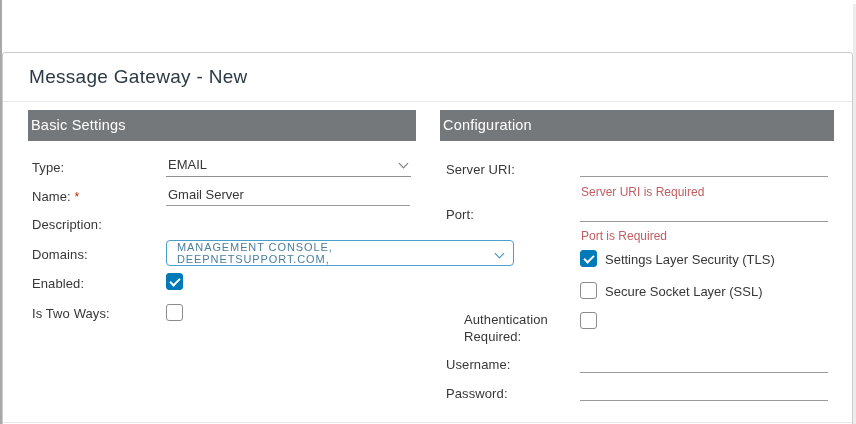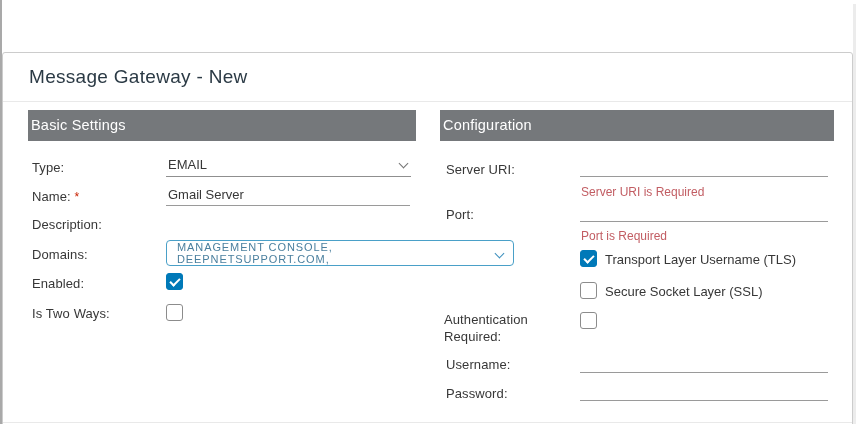--- a/index.html
+++ b/index.html
@@ -105,26 +105,26 @@
 
     <div class="flabel" style="left:443px;top:109px">Server URI:</div>
     <input class="tinput" style="left: 577px; top: 104px; width: 248px;" type="text" value="">
     <div class="err-text" style="left:578px;top:132px">Server URI is Required</div>
 
     <div class="flabel" style="left:443px;top:154px">Port:</div>
     <input class="tinput" style="left: 577px; top: 149px; width: 248px;" type="text" value="">
     <div class="err-text" style="left:578px;top:176px">Port is Required</div>
 
     <div class="cb checked" style="left:577px;top:197px"></div>
-    <div class="cb-label" style="left:602px;top:199px">Transport Layer Username (TLS)</div>
+    <div class="cb-label" style="left:602px;top:199px">Settings Layer Security (TLS)</div>
 
     <div class="cb" style="left:577px;top:229px"></div>
     <div class="cb-label" style="left:602px;top:231px">Secure Socket Layer (SSL)</div>
 
-    <div class="flabel" style="left:441px;top:258px;width:126px;line-height:17px">Authentication Required:</div>
+    <div class="flabel" style="left:461px;top:258px;width:126px;line-height:17px">Authentication Required:</div>
     <div class="cb" style="left:577px;top:259px"></div>
 
     <div class="flabel" style="left:443px;top:304px">Username:</div>
     <input class="tinput" style="left: 577px; top: 300px; width: 248px;" type="text" value="">
 
     <div class="flabel" style="left:443px;top:333px">Password:</div>
     <input class="tinput" style="left: 577px; top: 328px; width: 248px;" type="password" value="">
 
     <div class="divider" style="top:369px"></div>
     <button class="btn btn-outline" style="left:755px;top:381px;width:77px">CANCEL</button>

